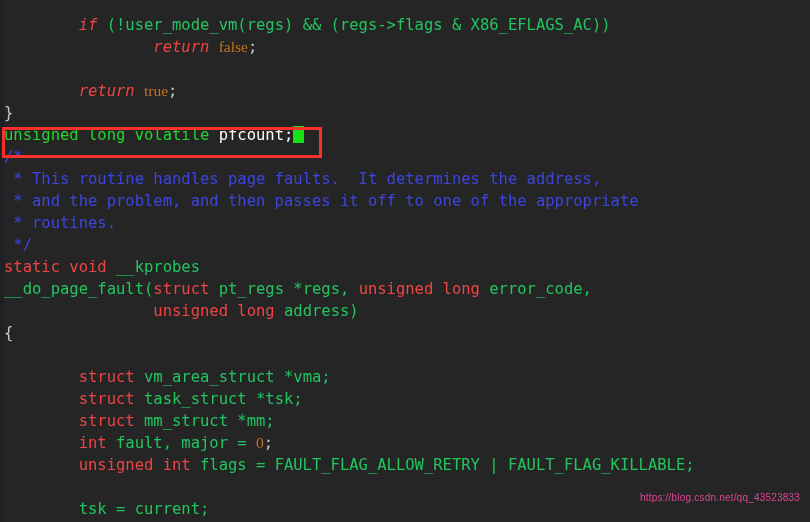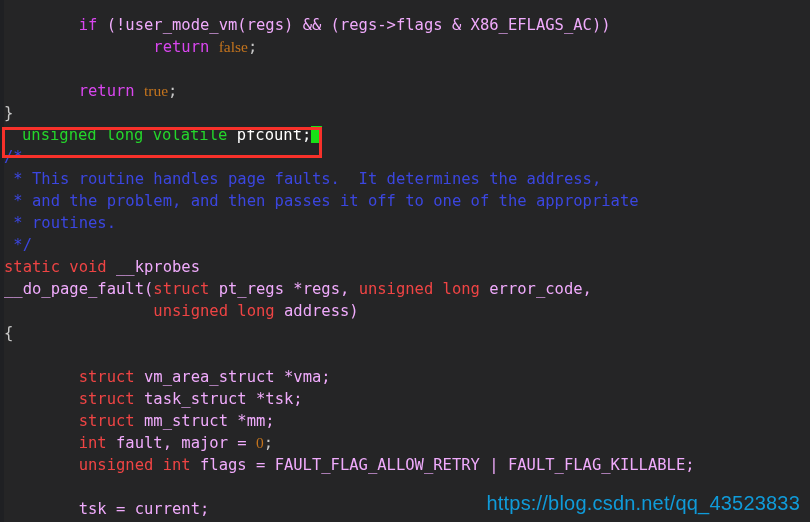--- a/index.html
+++ b/index.html
@@ -33,26 +33,26 @@
     line-height: 22px;
     white-space: pre;
     letter-spacing: 0px;
   }
   .line {
     height: 22px;
     padding-left: 4px;
     position: relative;
   }
   
-  .t-plain   { color: #f0abfc; }
+  .t-plain   { color: #22c55e; }
   .t-kw      { color: #ef4444; }            
-  .t-ctrl    { color: #d946ef; }            
+  .t-ctrl    { color: #ef4444; font-style: italic; }            
   .t-lit     { color: #c4741d; font-family: Liberation Serif, serif; }            
   .t-comment { color: #3b46e0; }            
-  .t-decl    { color: #24d62b; margin-left: 18px; }            
+  .t-decl    { color: #24d62b; }            
   .t-declvar { color: #ffffff; }
   .t-punct   { color: #c8c8c8; }
 
   
   #highlight-box {
     position: absolute;
     left: 2px;
     top: 127px;
     width: 320px;
     height: 31px;
@@ -64,23 +64,23 @@
     display: inline-block;
     width: 11px;
     height: 17px;
     background: #17e017;
     vertical-align: -3px;
   }
   #watermark {
     position: absolute;
     right: 10px;
     top: 492px;
-    color: #0ea5e9;
+    color: #ec4899;
     font-family: "Liberation Sans", sans-serif;
-    font-size: 20px;
+    font-size: 10px;
     opacity: 0.92;
     letter-spacing: 0.2px;
   }
 </style>
 </head>
 <body>
 
 <div id="screen">
 
   <div id="gutter-strip"></div>

